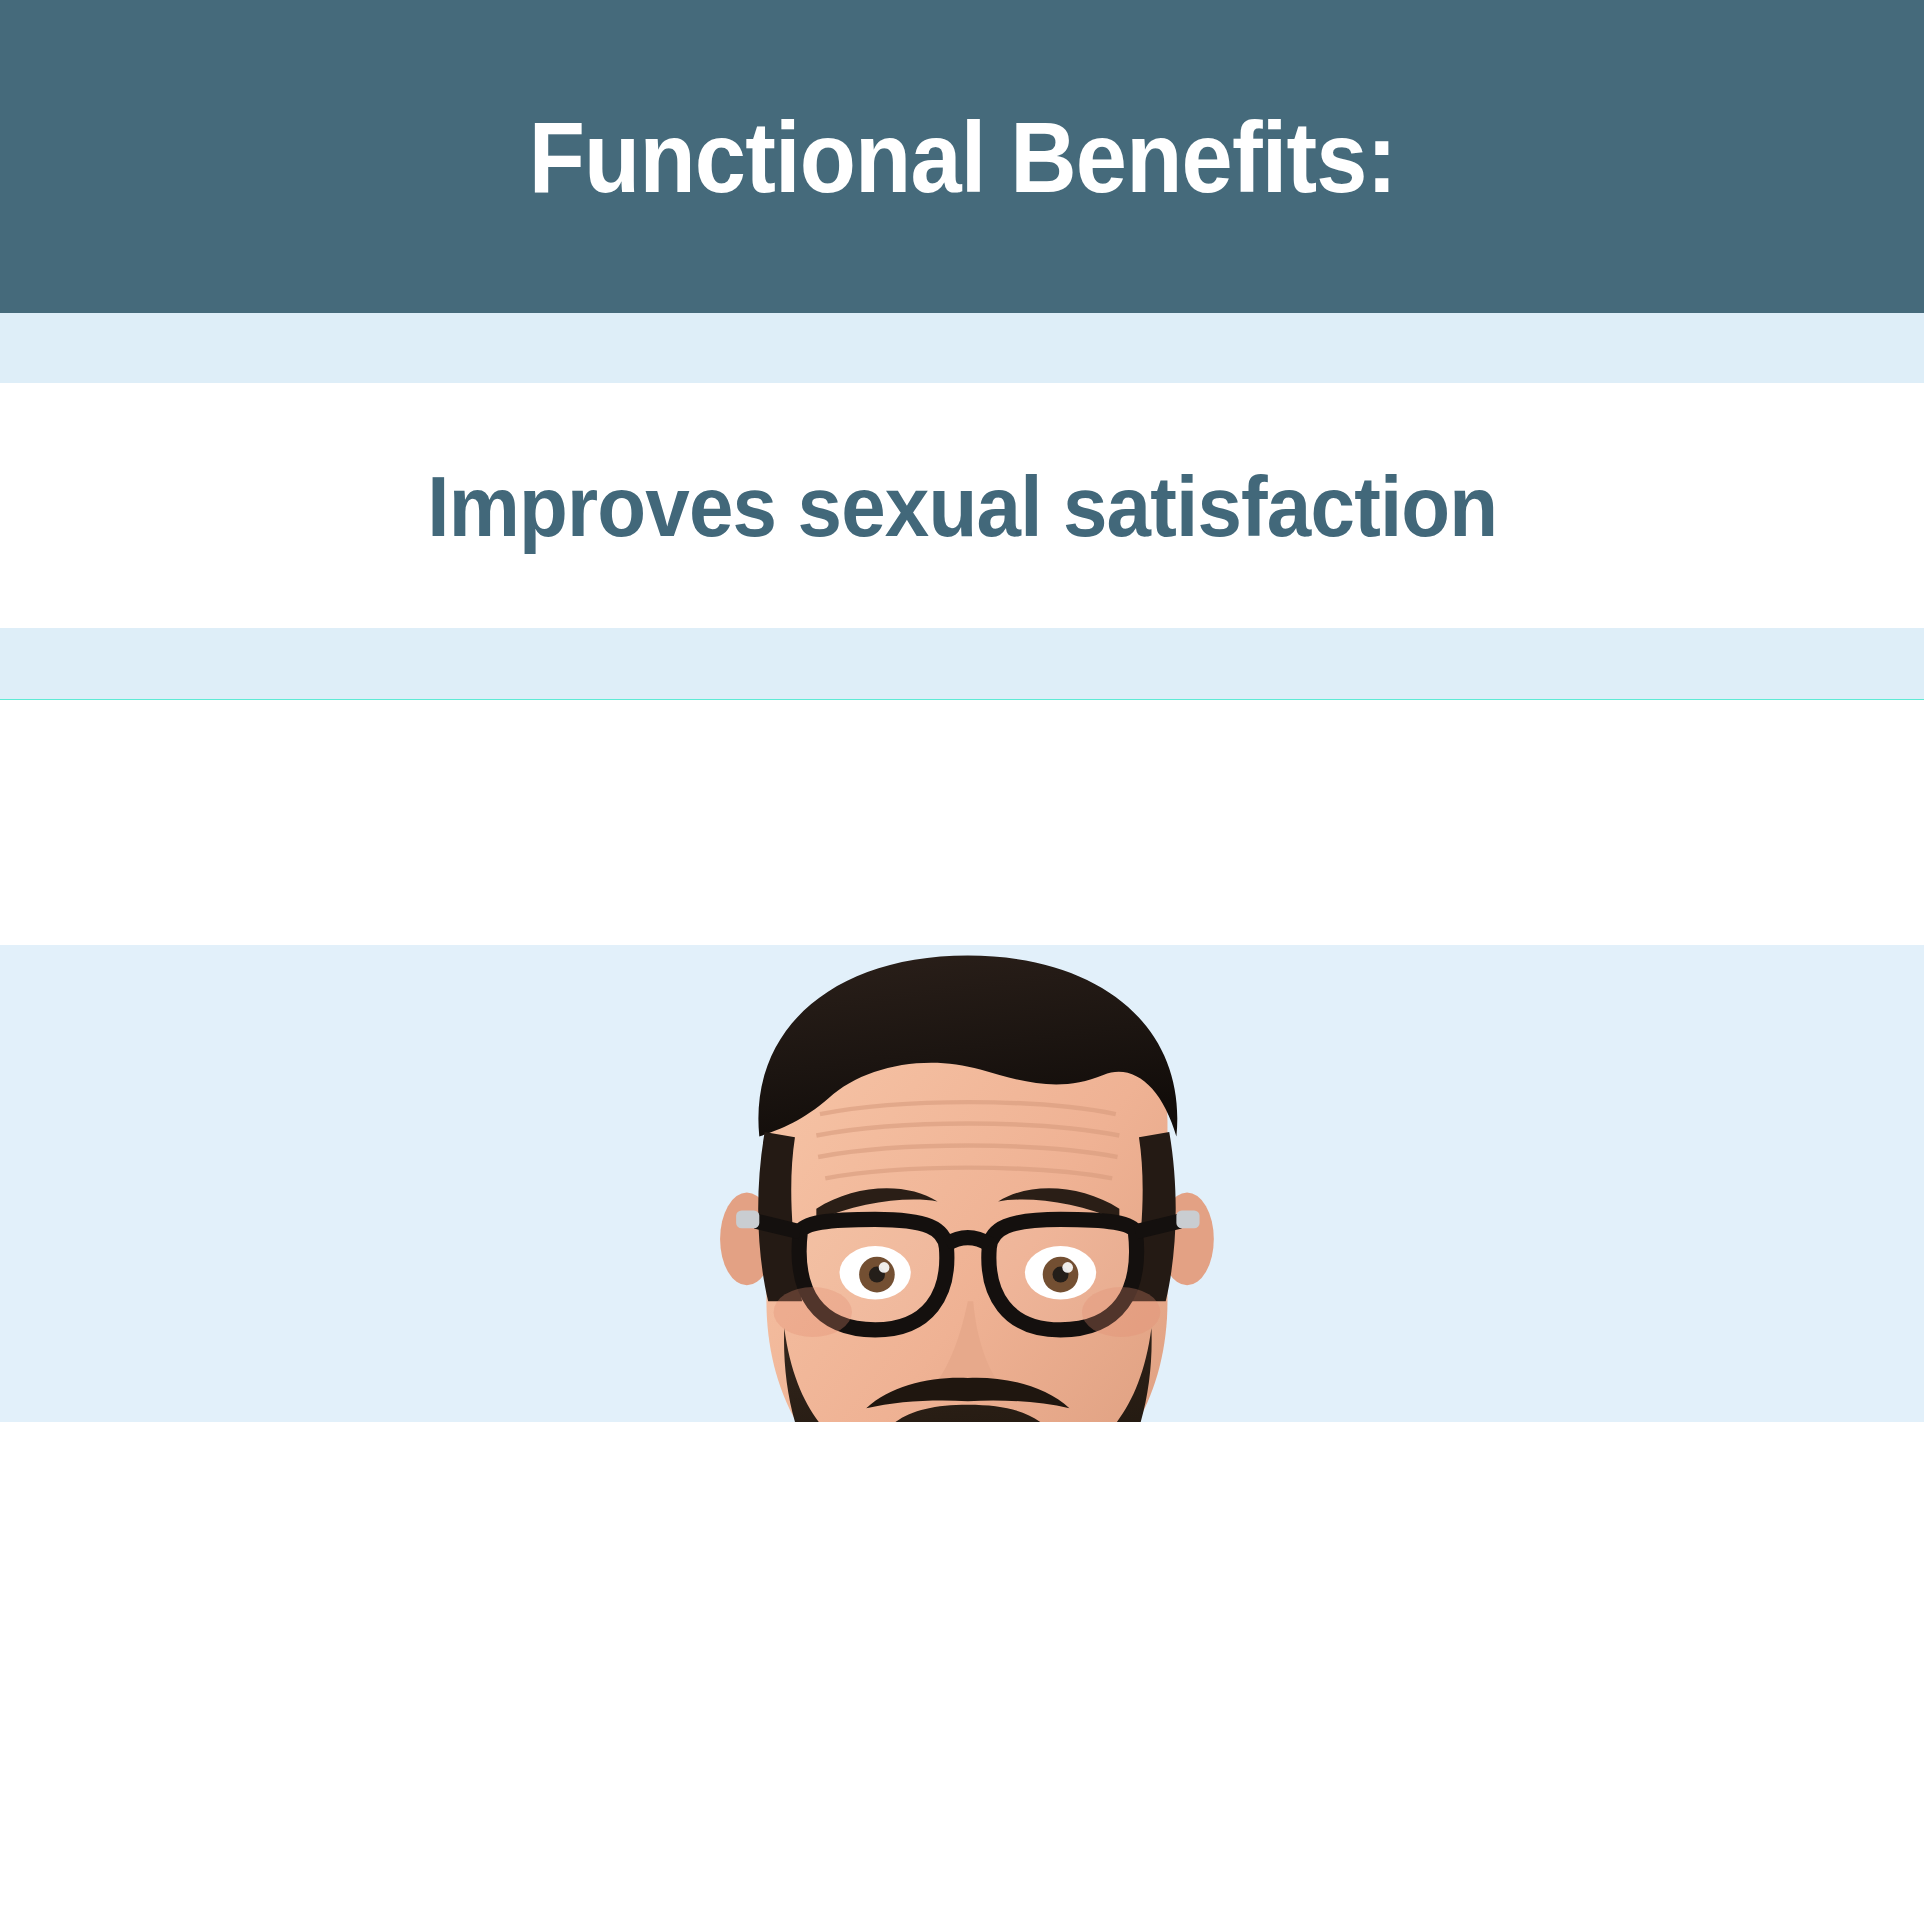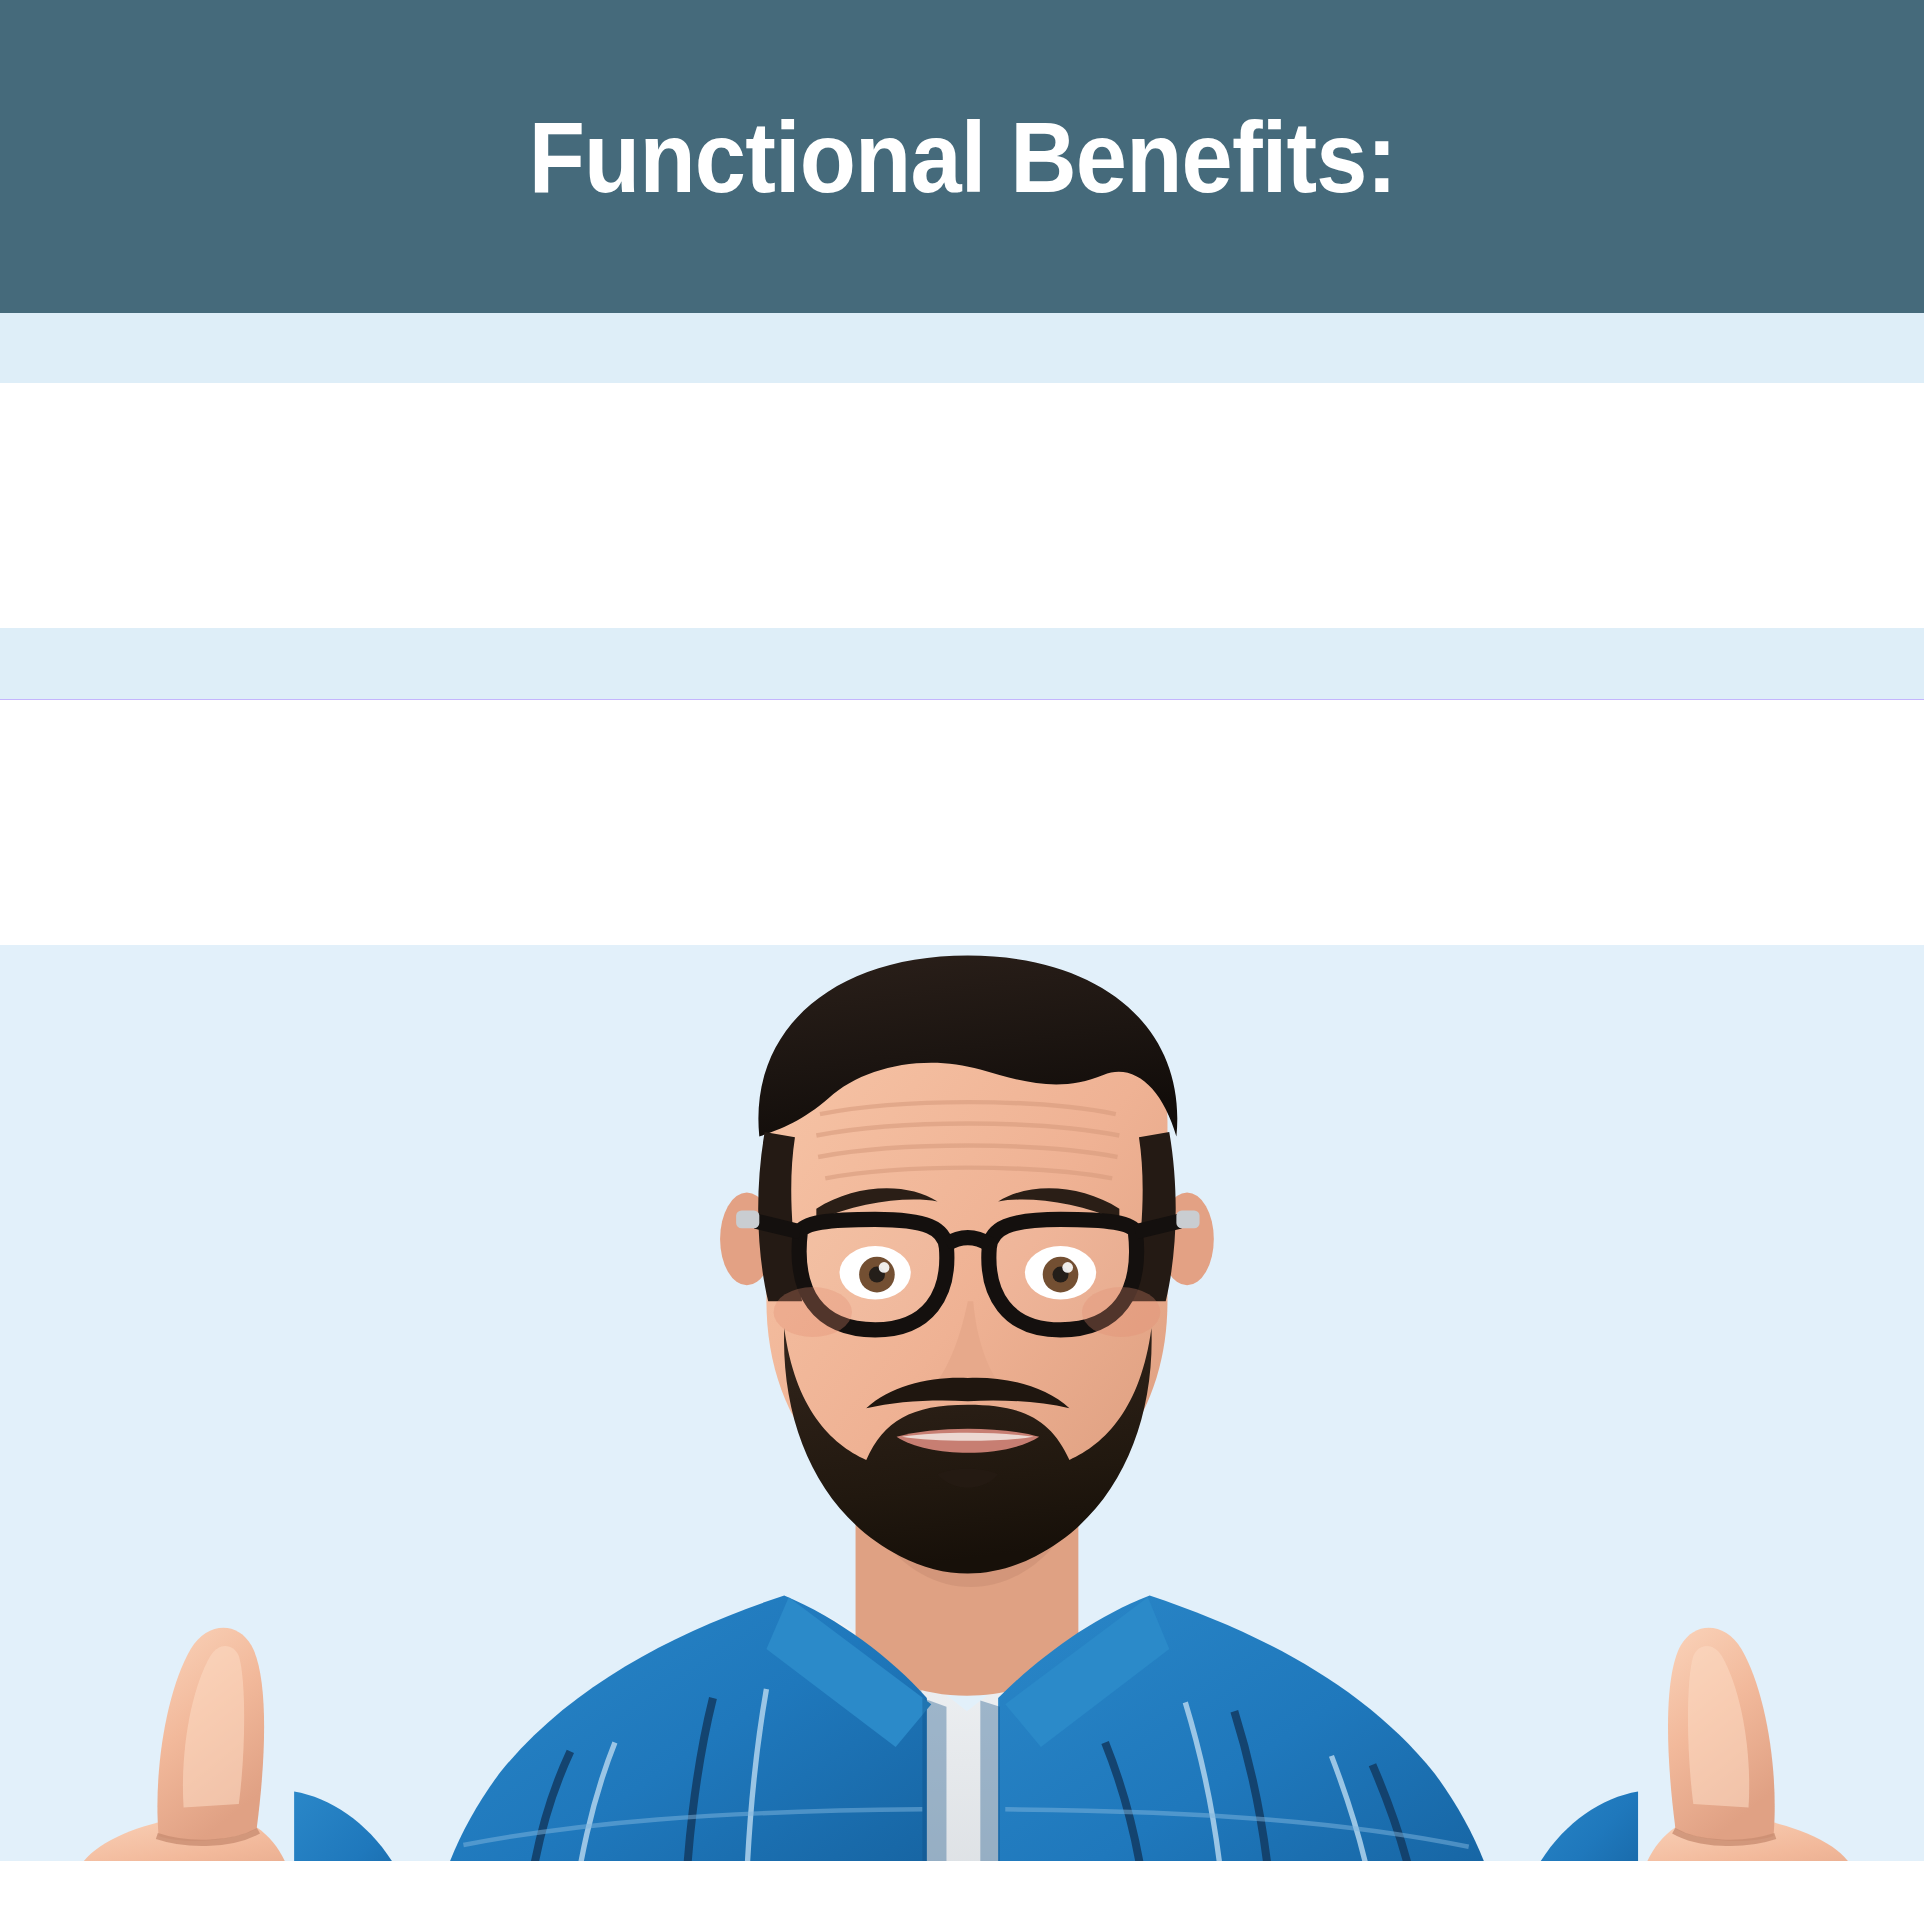--- a/index.html
+++ b/index.html
@@ -5,22 +5,22 @@
 <style>
   * { margin:0; padding:0; box-sizing:border-box; }
   html, body {
     width:1925px; height:1925px;
     background:#ffffff;
     font-family:"Liberation Sans", sans-serif;
     overflow:hidden;
   }
   .canvas {
     position:relative;
-    width:1925px; height:1861px;
-    background:#c4b5fd;
+    width:1925px; height:1422px;
+    background:#5eead4;
     overflow:hidden;
   }
 
   
   .header-bar {
     position:absolute; left:0; top:0;
     width:1925px; height:313px;
     background:#456A7B;
     display:flex; align-items:center; justify-content:center;
   }
@@ -78,20 +78,23 @@
 
   <div class="header-bar">
     <div class="header-title">Functional Benefits:</div>
   </div>
 
   <div class="band band-tint  band-1"></div>
   <div class="band band-plain band-2"></div>
   <div class="band band-tint  band-3"></div>
   <div class="band band-plain band-4"></div>
 
+  <div class="benefit-row row-1">
+    <div class="benefit-text">Improves sexual satisfaction</div>
+  </div>
 
 
   <div class="photo">
     <svg class="photo-svg" viewBox="0 0 2160 1100" preserveAspectRatio="xMidYMid slice">
       <defs>
         <linearGradient id="skinG" x1="0" y1="0" x2="1" y2="1">
           <stop offset="0%" stop-color="#F7C6A8"></stop>
           <stop offset="55%" stop-color="#EFB294"></stop>
           <stop offset="100%" stop-color="#DC9D7E"></stop>
         </linearGradient>

